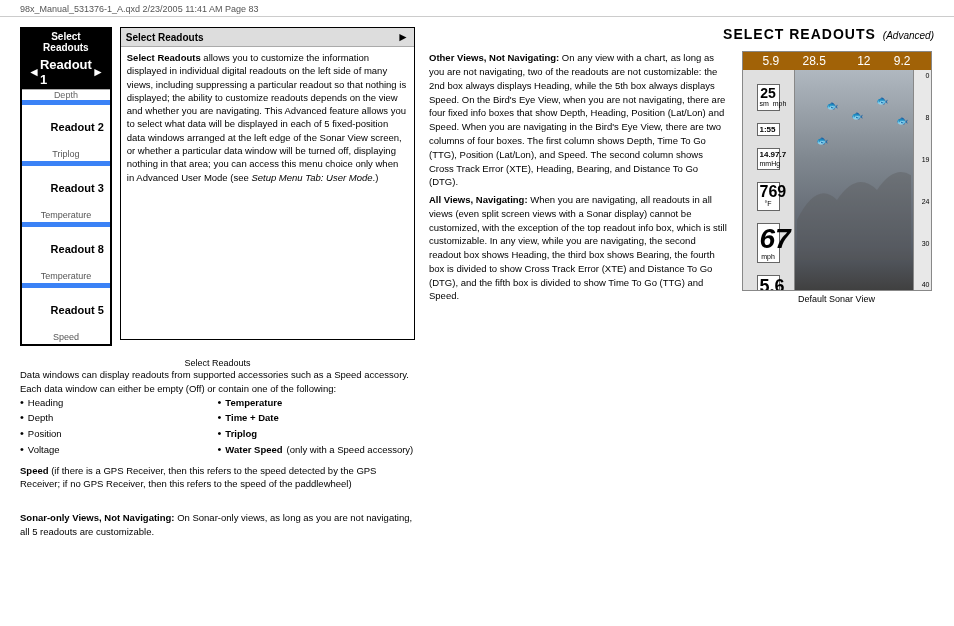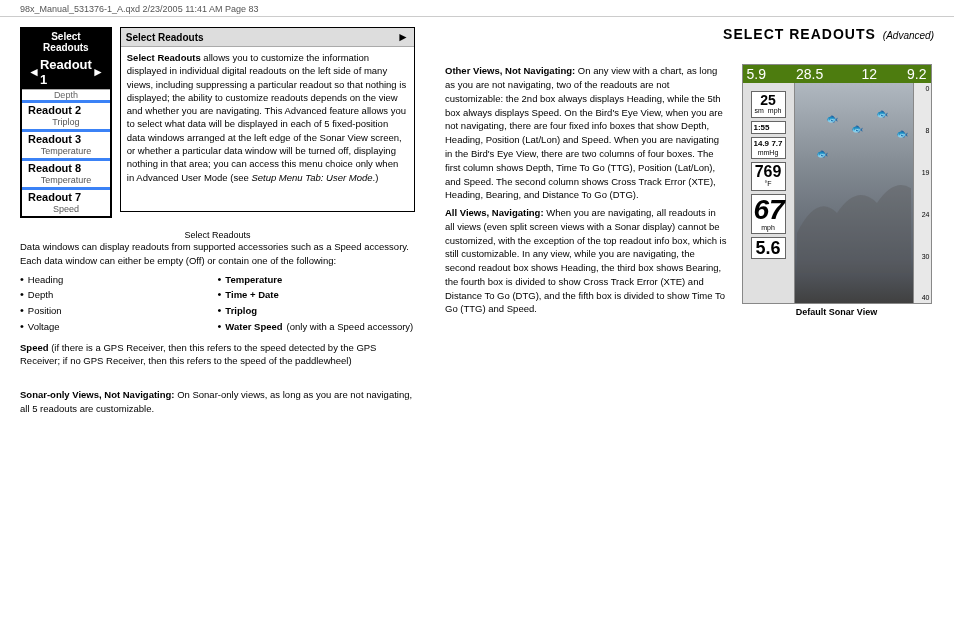--- a/index.html
+++ b/index.html
@@ -73,25 +73,25 @@
 
     .menu-sub-item {
       font-size: 9px;
       color: #666;
       padding: 0 6px;
       text-align: center;
       border-top: 1px solid #aaa;
     }
 
     .menu-item-row {
-      padding: 1px 6px;
+      padding: 16px 6px;
       font-size: 11px;
       font-weight: bold;
-      border-top: 3px solid #3b82f6;
-      text-align: left;
+      border-top: 5px solid #3b82f6;
+      text-align: right;
     }
 
     .menu-item-sub {
       font-size: 9px;
       color: #555;
       text-align: center;
       padding-bottom: 2px;
     }
 
     .menu-footer {
@@ -152,21 +152,21 @@
       font-style: italic;
       font-weight: normal;
       display: inline;
       margin-left: 4px;
     }
 
     .header-row {
       display: flex;
       align-items: flex-end;
       gap: 4px;
-      margin-bottom: 16px;
+      margin-bottom: 3px;
     }
 
     .main-text-block {
       font-size: 9.5px;
       line-height: 1.45;
       margin-bottom: 4px;
     }
 
     .main-text-block p {
       margin-bottom: 4px;
@@ -176,21 +176,20 @@
       font-weight: bold;
     }
 
     
     .data-windows-section {
       font-size: 9.5px;
       line-height: 1.45;
     }
 
     .data-windows-intro {
-      margin-bottom: 5px;
     }
 
     .bullet-columns {
       display: flex;
       gap: 0;
       margin-bottom: 5px;
     }
 
     .bullet-col {
       flex: 1;
@@ -242,48 +241,48 @@
       height: 240px;
       background: #c8c8c8;
       border: 1px solid #888;
       position: relative;
       overflow: hidden;
       display: flex;
       flex-direction: column;
     }
 
     .sonar-top-bar {
-      background: #4d7c0f;
+      background: #a16207;
       height: 18px;
       display: flex;
       align-items: center;
-      padding: 0 4px;
-      font-size: 14px;
+      padding: 0 20px;
+      font-size: 12px;
       color: #fff;
       justify-content: space-between;
     }
 
     .sonar-canvas {
       flex: 1;
       position: relative;
       background: linear-gradient(to bottom, #b0b8c0 0%, #808890 40%, #585e68 80%, #404040 100%);
     }
 
     .sonar-left-panel {
       position: absolute;
       left: 0;
       top: 0;
       bottom: 0;
       width: 52px;
       background: #e0e0e0;
       border-right: 1px solid #888;
       display: flex;
       flex-direction: column;
-      padding: 8px;
-      gap: 3px;
+      padding: 14px;
+      gap: 12px;
     }
 
     .sonar-data-item {
       background: #fff;
       border: 1px solid #666;
       padding: 1px 2px;
       font-size: 7px;
       font-weight: bold;
       line-height: 1.2;
       text-align: center;
@@ -327,21 +326,21 @@
     
     .fish-symbol {
       position: absolute;
       font-size: 10px;
     }
 
     .sonar-label {
       font-size: 9px;
       text-align: center;
       margin-top: 3px;
-      font-weight: bold;
+      font-weight: normal;
     }
 
     .ft-label {
       position: absolute;
       top: 2px;
       left: 30px;
       font-size: 7px;
       font-weight: bold;
     }
 
@@ -397,21 +396,21 @@
             <span>Readout 1</span>
             <span class="arrow-right">►</span>
           </div>
           <div class="menu-sub-item">Depth</div>
           <div class="menu-item-row">Readout 2</div>
           <div class="menu-item-sub">Triplog</div>
           <div class="menu-item-row">Readout 3</div>
           <div class="menu-item-sub">Temperature</div>
           <div class="menu-item-row">Readout 8</div>
           <div class="menu-item-sub">Temperature</div>
-          <div class="menu-item-row">Readout 7</div>
+          <div class="menu-item-row">Readout 5</div>
           <div class="menu-item-sub">Speed</div>
         </div>
 
         <div class="select-readouts-panel">
           <div class="sr-header">
             <span class="sr-header-title">Select Readouts</span>
             <span class="sr-header-arrow">►</span>
           </div>
           <div class="sr-body">
             <strong>Select Readouts</strong> allows you to customize the information displayed in individual digital readouts on the left side of many views, including suppressing a particular readout so that nothing is displayed; the ability to customize readouts depends on the view and whether you are navigating. This Advanced feature allows you to select what data will be displayed in each of 5 fixed-position data windows arranged at the left edge of the Sonar View screen, or whether a particular data window will be turned off, displaying nothing in that area; you can access this menu choice only when in Advanced User Mode (see <em>Setup Menu Tab: User Mode</em>.)
@@ -477,21 +476,21 @@
       <div class="header-row">
         <span style="flex:1;"></span>
         <div>
           <span class="big-title">SELECT READOUTS</span>
           <span class="big-title-sub">(Advanced)</span>
         </div>
       </div>
 
       <div style="display:flex; gap:12px; flex:1;">
 
-        <div class="main-text-block" style="flex:1;margin-left:16px;">
+        <div class="main-text-block" style="flex:1;">
           <p>
             <strong>Other Views, Not Navigating:</strong> On any view with a chart, as long as you are not navigating, two of the readouts are not customizable: the 2nd box always displays Heading, while the 5th box always displays Speed. On the Bird's Eye View, when you are not navigating, there are four fixed info boxes that show Depth, Heading, Position (Lat/Lon) and Speed. When you are navigating in the Bird's Eye View, there are two columns of four boxes. The first column shows Depth, Time To Go (TTG), Position (Lat/Lon), and Speed. The second column shows Cross Track Error (XTE), Heading, Bearing, and Distance To Go (DTG).
           </p>
           <p>
             <strong>All Views, Navigating:</strong> When you are navigating, all readouts in all views (even split screen views with a Sonar display) cannot be customized, with the exception of the top readout info box, which is still customizable. In any view, while you are navigating, the second readout box shows Heading, the third box shows Bearing, the fourth box is divided to show Cross Track Error (XTE) and Distance To Go (DTG), and the fifth box is divided to show Time To Go (TTG) and Speed.
           </p>
         </div>
 
         <div class="right-col">
           <div class="sonar-image-box">

